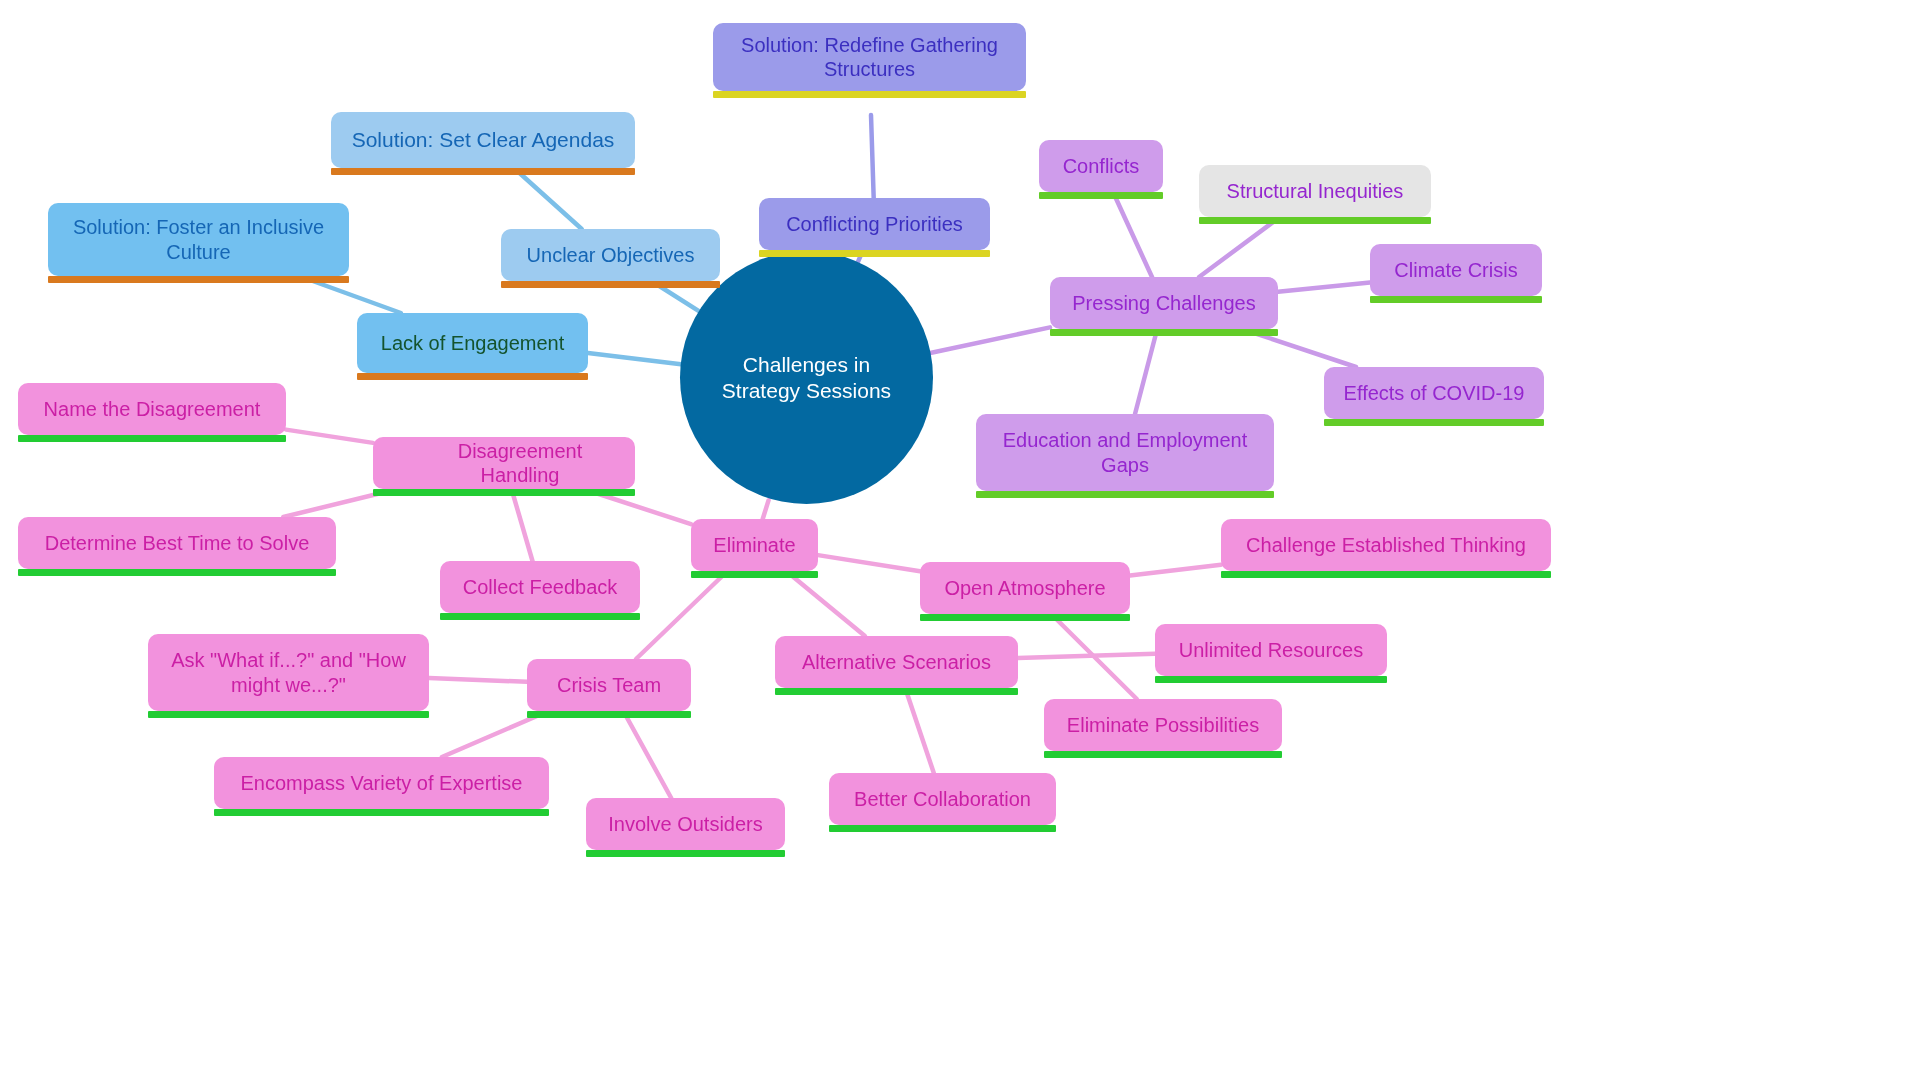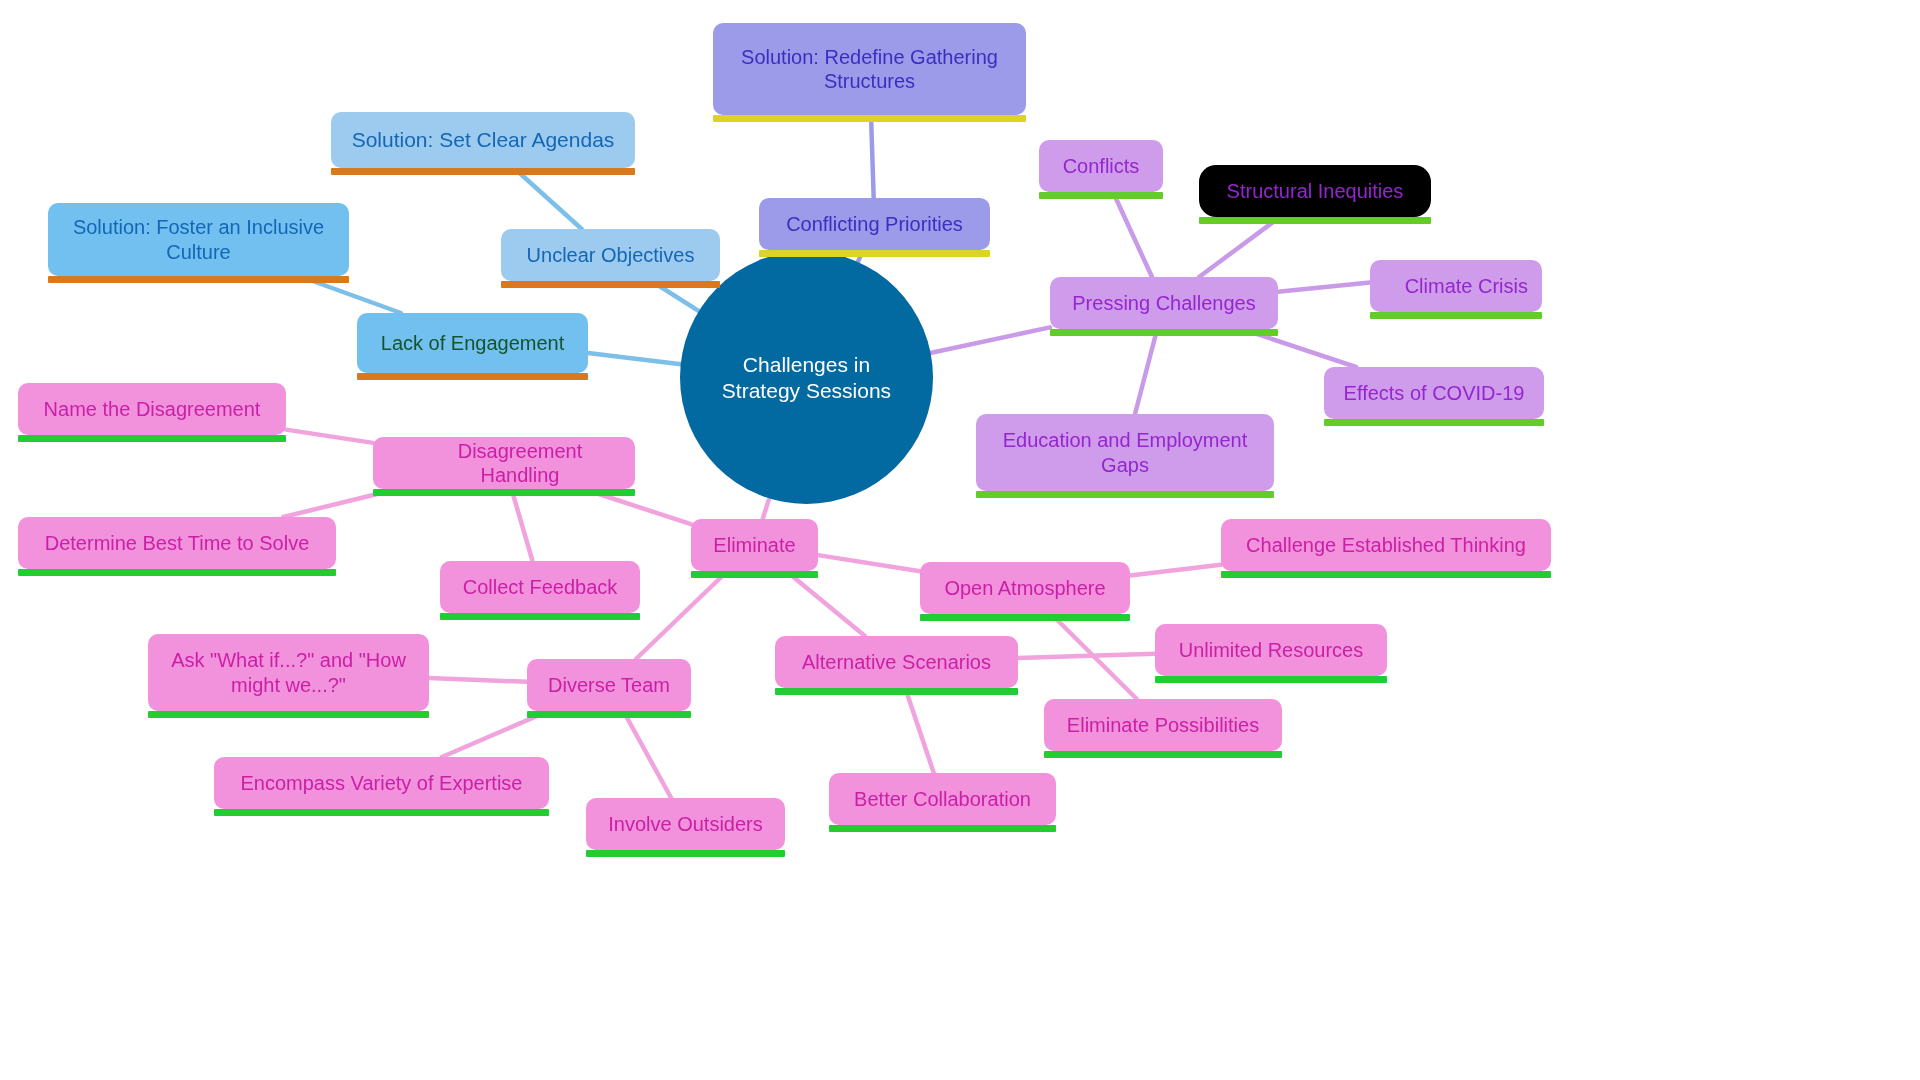--- a/index.html
+++ b/index.html
@@ -78,41 +78,41 @@
       <line x1="786.1" y1="571.0" x2="864.9" y2="636.0" stroke="#f0a3dd" stroke-width="4.5" stroke-linecap="round"></line>
       <line x1="1018.0" y1="658.1" x2="1155.0" y2="653.7" stroke="#f0a3dd" stroke-width="4.5" stroke-linecap="round"></line>
       <line x1="905.2" y1="688.0" x2="933.8" y2="773.0" stroke="#f0a3dd" stroke-width="4.5" stroke-linecap="round"></line>
       <line x1="727.5" y1="571.0" x2="636.0" y2="659.0" stroke="#f0a3dd" stroke-width="4.5" stroke-linecap="round"></line>
       <line x1="527.0" y1="681.8" x2="429.0" y2="678.0" stroke="#f0a3dd" stroke-width="4.5" stroke-linecap="round"></line>
       <line x1="548.6" y1="711.0" x2="441.9" y2="757.0" stroke="#f0a3dd" stroke-width="4.5" stroke-linecap="round"></line>
       <line x1="623.3" y1="711.0" x2="671.2" y2="798.0" stroke="#f0a3dd" stroke-width="4.5" stroke-linecap="round"></line>
     </svg>
   <div id="node-layer">
       <div class="node root" style="left: 680px; top: 251px; width: 253px; height: 253px; background: #0369a1; color: rgb(255, 255, 255); font-size: 21px;"><span>Challenges in Strategy Sessions</span></div>
-      <div class="node" style="left: 713px; top: 23px; width: 313px; height: 92px; background: rgb(155, 155, 234); color: rgb(59, 47, 192); font-size: 20px;"><span>Solution: Redefine Gathering Structures</span><span class="bar" style="background: rgb(219, 212, 34);"></span></div>
+      <div class="node" style="left: 713px; top: 23px; width: 313px; height: 68px; background: rgb(155, 155, 234); color: rgb(59, 47, 192); font-size: 20px;"><span>Solution: Redefine Gathering Structures</span><span class="bar" style="background: rgb(219, 212, 34);"></span></div>
       <div class="node" style="left: 759px; top: 198px; width: 231px; height: 52px; background: rgb(155, 155, 234); color: rgb(59, 47, 192); font-size: 20px;"><span>Conflicting Priorities</span><span class="bar" style="background: rgb(219, 212, 34);"></span></div>
       <div class="node" style="left: 331px; top: 112px; width: 304px; height: 56px; background: rgb(157, 203, 240); color: rgb(21, 102, 181); font-size: 21px;"><span>Solution: Set Clear Agendas</span><span class="bar" style="background: rgb(217, 121, 30);"></span></div>
       <div class="node" style="left: 48px; top: 203px; width: 301px; height: 73px; background: rgb(114, 192, 240); color: rgb(21, 102, 181); font-size: 20px;"><span>Solution: Foster an Inclusive Culture</span><span class="bar" style="background: rgb(217, 121, 30);"></span></div>
       <div class="node" style="left: 501px; top: 229px; width: 219px; height: 52px; background: rgb(157, 203, 240); color: rgb(21, 102, 181); font-size: 20px;"><span>Unclear Objectives</span><span class="bar" style="background: rgb(217, 121, 30);"></span></div>
       <div class="node" style="left: 357px; top: 313px; width: 231px; height: 60px; background: rgb(114, 192, 240); color: #14532d; font-size: 20px;"><span>Lack of Engagement</span><span class="bar" style="background: rgb(217, 121, 30);"></span></div>
       <div class="node" style="left: 1039px; top: 140px; width: 124px; height: 52px; background: rgb(207, 156, 235); color: rgb(149, 38, 207); font-size: 20px;"><span>Conflicts</span><span class="bar" style="background: rgb(99, 204, 40);"></span></div>
-      <div class="node" style="left: 1199px; top: 165px; width: 232px; height: 52px; background: #000000; color: rgb(149, 38, 207); font-size: 20px; border-radius: 17px;"><span>Structural Inequities</span><span class="bar" style="background: rgb(99, 204, 40);"></span></div>
+      <div class="node" style="left: 1199px; top: 165px; width: 232px; height: 52px; background: #e5e5e5; color: rgb(149, 38, 207); font-size: 20px;"><span>Structural Inequities</span><span class="bar" style="background: rgb(99, 204, 40);"></span></div>
       <div class="node" style="left: 1050px; top: 277px; width: 228px; height: 52px; background: rgb(207, 156, 235); color: rgb(149, 38, 207); font-size: 20px;"><span>Pressing Challenges</span><span class="bar" style="background: rgb(99, 204, 40);"></span></div>
-      <div class="node" style="left: 1370px; top: 260px; width: 172px; height: 52px; background: rgb(207, 156, 235); color: rgb(149, 38, 207); font-size: 20px; justify-content: flex-end;"><span>Climate Crisis</span><span class="bar" style="background: rgb(99, 204, 40);"></span></div>
+      <div class="node" style="left: 1370px; top: 244px; width: 172px; height: 52px; background: rgb(207, 156, 235); color: rgb(149, 38, 207); font-size: 20px;"><span>Climate Crisis</span><span class="bar" style="background: rgb(99, 204, 40);"></span></div>
       <div class="node" style="left: 1324px; top: 367px; width: 220px; height: 52px; background: rgb(207, 156, 235); color: rgb(149, 38, 207); font-size: 20px;"><span>Effects of COVID-19</span><span class="bar" style="background: rgb(99, 204, 40);"></span></div>
       <div class="node" style="left: 976px; top: 414px; width: 298px; height: 77px; background: rgb(207, 156, 235); color: rgb(149, 38, 207); font-size: 20px;"><span>Education and Employment Gaps</span><span class="bar" style="background: rgb(99, 204, 40);"></span></div>
       <div class="node" style="left: 373px; top: 437px; width: 262px; height: 52px; background: rgb(242, 146, 221); color: rgb(203, 31, 165); font-size: 20px; padding-left: 46px;"><span>Disagreement Handling</span><span class="bar" style="background: rgb(34, 204, 51);"></span></div>
       <div class="node" style="left: 18px; top: 383px; width: 268px; height: 52px; background: rgb(242, 146, 221); color: rgb(203, 31, 165); font-size: 20px;"><span>Name the Disagreement</span><span class="bar" style="background: rgb(34, 204, 51);"></span></div>
       <div class="node" style="left: 18px; top: 517px; width: 318px; height: 52px; background: rgb(242, 146, 221); color: rgb(203, 31, 165); font-size: 20px;"><span>Determine Best Time to Solve</span><span class="bar" style="background: rgb(34, 204, 51);"></span></div>
       <div class="node" style="left: 440px; top: 561px; width: 200px; height: 52px; background: rgb(242, 146, 221); color: rgb(203, 31, 165); font-size: 20px;"><span>Collect Feedback</span><span class="bar" style="background: rgb(34, 204, 51);"></span></div>
       <div class="node" style="left: 691px; top: 519px; width: 127px; height: 52px; background: rgb(242, 146, 221); color: rgb(203, 31, 165); font-size: 20px;"><span>Eliminate</span><span class="bar" style="background: rgb(34, 204, 51);"></span></div>
       <div class="node" style="left: 920px; top: 562px; width: 210px; height: 52px; background: rgb(242, 146, 221); color: rgb(203, 31, 165); font-size: 20px;"><span>Open Atmosphere</span><span class="bar" style="background: rgb(34, 204, 51);"></span></div>
       <div class="node" style="left: 1221px; top: 519px; width: 330px; height: 52px; background: rgb(242, 146, 221); color: rgb(203, 31, 165); font-size: 20px;"><span>Challenge Established Thinking</span><span class="bar" style="background: rgb(34, 204, 51);"></span></div>
       <div class="node" style="left: 775px; top: 636px; width: 243px; height: 52px; background: rgb(242, 146, 221); color: rgb(203, 31, 165); font-size: 20px;"><span>Alternative Scenarios</span><span class="bar" style="background: rgb(34, 204, 51);"></span></div>
       <div class="node" style="left: 1155px; top: 624px; width: 232px; height: 52px; background: rgb(242, 146, 221); color: rgb(203, 31, 165); font-size: 20px;"><span>Unlimited Resources</span><span class="bar" style="background: rgb(34, 204, 51);"></span></div>
       <div class="node" style="left: 1044px; top: 699px; width: 238px; height: 52px; background: rgb(242, 146, 221); color: rgb(203, 31, 165); font-size: 20px;"><span>Eliminate Possibilities</span><span class="bar" style="background: rgb(34, 204, 51);"></span></div>
       <div class="node" style="left: 148px; top: 634px; width: 281px; height: 77px; background: rgb(242, 146, 221); color: rgb(203, 31, 165); font-size: 20px;"><span>Ask "What if...?" and "How might we...?"</span><span class="bar" style="background: rgb(34, 204, 51);"></span></div>
-      <div class="node" style="left: 527px; top: 659px; width: 164px; height: 52px; background: rgb(242, 146, 221); color: rgb(203, 31, 165); font-size: 20px;"><span>Diverse Team</span><span class="bar" style="background: rgb(34, 204, 51);"></span></div>
+      <div class="node" style="left: 527px; top: 659px; width: 164px; height: 52px; background: rgb(242, 146, 221); color: rgb(203, 31, 165); font-size: 20px;"><span>Crisis Team</span><span class="bar" style="background: rgb(34, 204, 51);"></span></div>
       <div class="node" style="left: 829px; top: 773px; width: 227px; height: 52px; background: rgb(242, 146, 221); color: rgb(203, 31, 165); font-size: 20px;"><span>Better Collaboration</span><span class="bar" style="background: rgb(34, 204, 51);"></span></div>
       <div class="node" style="left: 214px; top: 757px; width: 335px; height: 52px; background: rgb(242, 146, 221); color: rgb(203, 31, 165); font-size: 20px;"><span>Encompass Variety of Expertise</span><span class="bar" style="background: rgb(34, 204, 51);"></span></div>
       <div class="node" style="left: 586px; top: 798px; width: 199px; height: 52px; background: rgb(242, 146, 221); color: rgb(203, 31, 165); font-size: 20px;"><span>Involve Outsiders</span><span class="bar" style="background: rgb(34, 204, 51);"></span></div>
     </div>
 </div>
 
 </body></html>

